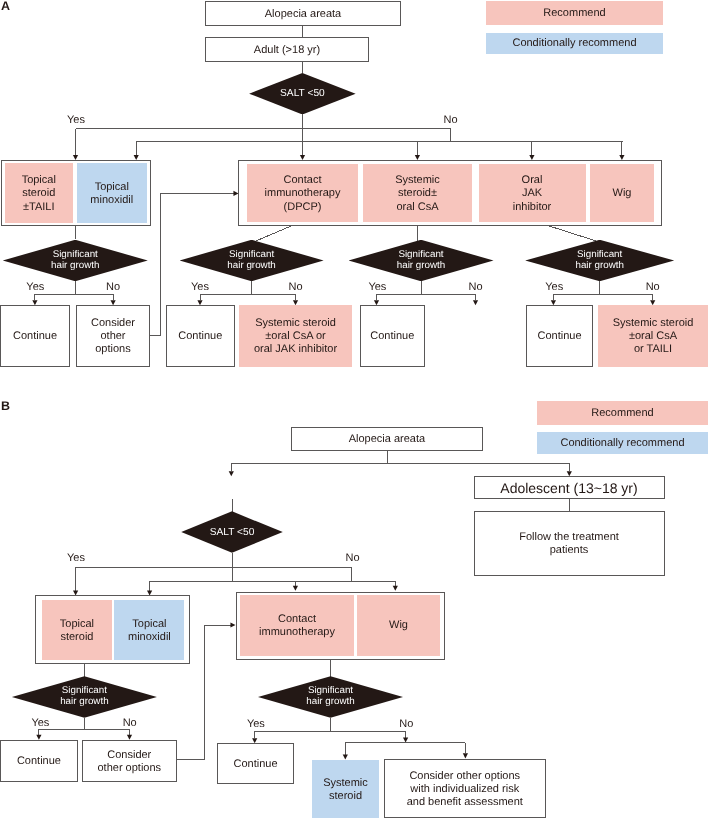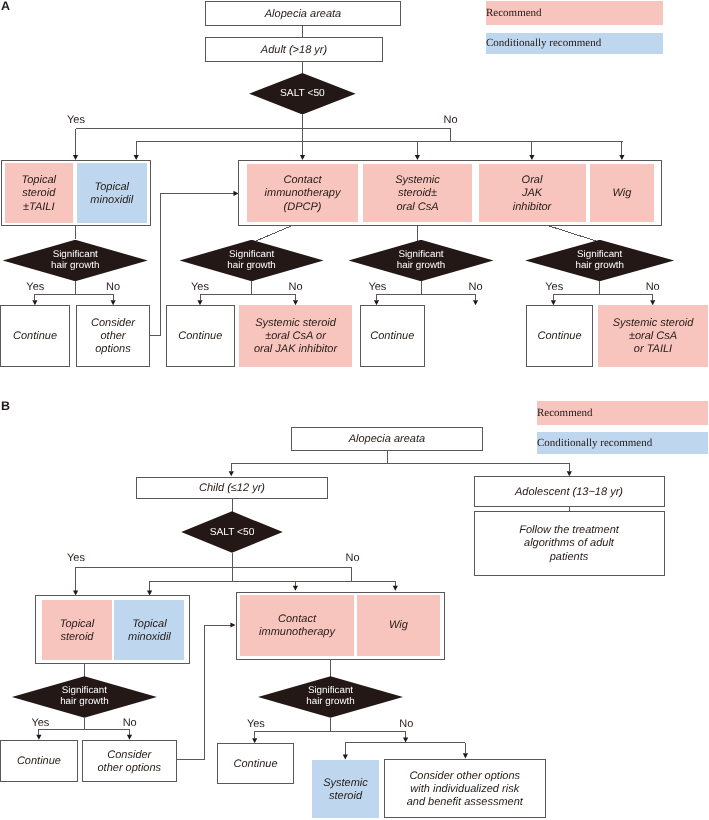--- a/index.html
+++ b/index.html
@@ -8,32 +8,32 @@
        font-family:"Liberation Sans",sans-serif;color:#231815;
        -webkit-font-smoothing:antialiased;text-rendering:geometricPrecision;}
   #stage{position:absolute;left:0;top:0;width:709px;height:820px;background:#fff;}
 
   .panel-letter{position:absolute;font-size:12.5px;font-weight:bold;color:#231815;
                 line-height:11px;letter-spacing:0;}
 
   
   .nbox{position:absolute;box-sizing:border-box;display:flex;align-items:center;
         justify-content:center;text-align:center;color:#231815;}
-  .nbox .txt{display:block;width:100%;transform:translateY(1.4px);font-style:italic;}
+  .nbox .txt{display:block;width:100%;transform:translateY(1.4px);}
   .nbox .txt span{display:block;white-space:nowrap;}
   .outline{border:1px solid #595757;background:#ffffff;}
   .fill-recommend{background:#f7c5bd;}
   .fill-conditional{background:#bed7ef;}
 
   
   .group{position:absolute;box-sizing:border-box;border:1px solid #595757;background:#fff;}
 
   
   .legend-chip{position:absolute;box-sizing:border-box;display:flex;align-items:center;
-               font-size:11px;color:#231815;line-height:1;font-family:Liberation Serif, serif;}
+               justify-content:center;font-size:11px;color:#231815;line-height:1;}
 
   
   .diamond{position:absolute;}
   .diamond .shape{position:absolute;left:0;top:0;width:100%;height:100%;
                   background:#231815;
                   clip-path:polygon(50% 0,100% 50%,50% 100%,0 50%);}
   .diamond .dtxt{position:absolute;left:0;top:0;width:100%;height:100%;
                  display:flex;flex-direction:column;align-items:center;justify-content:center;
                  color:#ffffff;font-size:9.8px;line-height:10.9px;text-align:center;}
   .diamond .dtxt span{display:block;white-space:nowrap;}
@@ -159,21 +159,21 @@
     </div>
 <div class="legend-chip fill-conditional" style="left:537px;top:432px;width:171px;height:22px">
       <span>Conditionally recommend</span>
     </div>
 
 <div class="nbox outline" style="left:205px;top:1px;width:196px;height:25px;font-size:11px;line-height:13.1px">
       <div class="txt">
         <span>Alopecia areata</span>
       </div>
     </div>
-<div class="nbox outline" style="left:205px;top:37px;width:178px;height:25px;font-size:11px;line-height:13.1px">
+<div class="nbox outline" style="left:205px;top:37px;width:164px;height:25px;font-size:11px;line-height:13.1px">
       <div class="txt">
         <span>Adult (&gt;18 yr)</span>
       </div>
     </div>
 <div class="diamond big" style="left:249.15px;top:72.95px;width:106.5px;height:41.5px">
       <div class="shape"></div>
       <div class="dtxt">
         <span>SALT &lt;50</span>
       </div>
     </div>
@@ -296,34 +296,28 @@
         <span>±oral CsA</span>
         <span>or TAILI</span>
       </div>
     </div>
 
 <div class="nbox outline" style="left:290.9px;top:427.4px;width:192px;height:23.2px;font-size:11px;line-height:13.1px">
       <div class="txt">
         <span>Alopecia areata</span>
       </div>
     </div>
-<div class="nbox outline" style="left:136px;top:477px;width:192px;height:22px;font-size:11px;line-height:13.1px">
-      <div class="txt">
-        <span>Child (≤12 yr)</span>
-      </div>
-    </div>
-<div class="nbox outline" style="left:473.5px;top:476px;width:191px;height:31px;font-size:11px;line-height:13.1px">
+<div class="nbox outline" style="left:473.5px;top:476px;width:191px;height:23px;font-size:14px;line-height:13.1px">
       <div class="txt">
         <span>Adolescent (13~18 yr)</span>
       </div>
     </div>
 <div class="nbox outline" style="left:473.5px;top:510.5px;width:191px;height:65px;font-size:11px;line-height:13.1px">
       <div class="txt">
         <span>Follow the treatment</span>
-        <span>algorithms of adult</span>
         <span>patients</span>
       </div>
     </div>
 <div class="diamond big" style="left:181.25px;top:511.35px;width:101.5px;height:41.5px">
       <div class="shape"></div>
       <div class="dtxt">
         <span>SALT &lt;50</span>
       </div>
     </div>
 <div class="yn" style="left:76px;top:553px;transform:translateX(-50%)">Yes</div>

